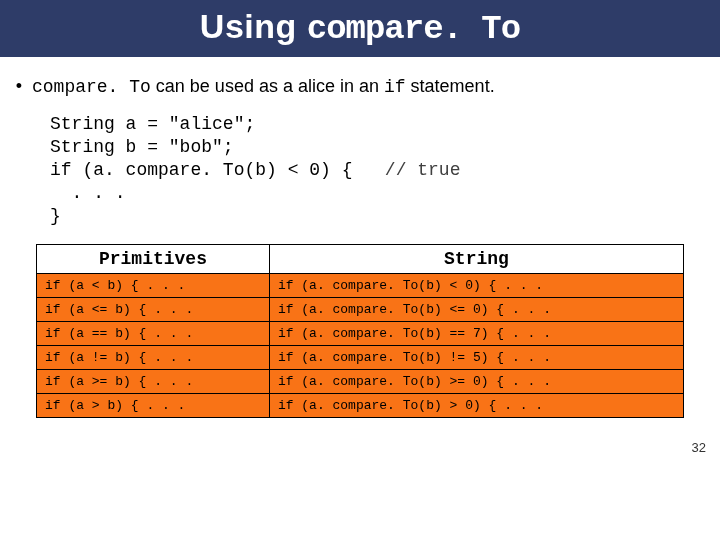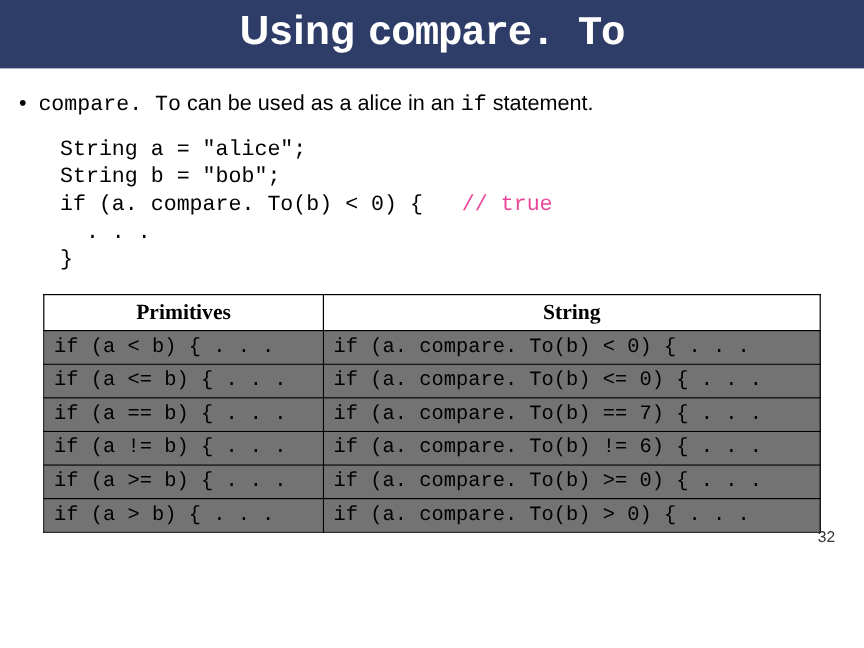--- a/index.html
+++ b/index.html
@@ -19,29 +19,29 @@
   .bullet-row { font-size: 18px; line-height: 1.25; display: flex; gap: 8px; }
   .bullet-row .bullet { width: 10px; text-align: center; }
   .mono-inline { font-family: "Courier New", Courier, monospace; }
   .code-block {
     font-family: "Courier New", Courier, monospace;
     font-size: 18px;
     line-height: 1.28;
     white-space: pre;
     margin: 14px 0 0 36px;
   }
-  .comment { color: #ec4899; margin-top: 18px; }
+  .comment { color: #404040; margin-top: 18px; }
   .table-wrap { margin: 16px 22px 0 22px; }
   table { border-collapse: collapse; width: 100%; table-layout: fixed; }
   th, td { border: 1.5px solid #000; padding: 4px 8px; vertical-align: middle; }
-  th { font-family: Liberation Serif, serif; font-weight: bold; font-size: 18px; text-align: center; background: #fff; }
-  td { font-family: "Courier New", Courier, monospace; font-size: 17px; background: #737373; }
+  th { font-family: Liberation Mono, monospace; font-weight: bold; font-size: 18px; text-align: center; background: #fff; }
+  td { font-family: "Courier New", Courier, monospace; font-size: 13px; background: #f97316; }
   col.prim { width: 36%; }
   col.obj { width: 64%; }
-  .page-num { position: absolute; right: 24px; bottom: 6px; font-size: 13px; color: #333; }
+  .page-num { position: absolute; right: 14px; bottom: 6px; font-size: 13px; color: #333; }
 </style>
 </head>
 <body>
 
 <div class="slide">
 
   <div class="title-bar">
     <span>Using </span><span class="mono">compare. To</span>
   </div>
 
@@ -80,21 +80,21 @@
           <tr>
             <td>if (a &lt;= b) { . . .</td>
             <td>if (a. compare. To(b) &lt;= 0) { . . .</td>
           </tr>
           <tr>
             <td>if (a == b) { . . .</td>
             <td>if (a. compare. To(b) == 7) { . . .</td>
           </tr>
           <tr>
             <td>if (a != b) { . . .</td>
-            <td>if (a. compare. To(b) != 6) { . . .</td>
+            <td>if (a. compare. To(b) != 5) { . . .</td>
           </tr>
           <tr>
             <td>if (a &gt;= b) { . . .</td>
             <td>if (a. compare. To(b) &gt;= 0) { . . .</td>
           </tr>
           <tr>
             <td>if (a &gt; b) { . . .</td>
             <td>if (a. compare. To(b) &gt; 0) { . . .</td>
           </tr>
         </tbody>

